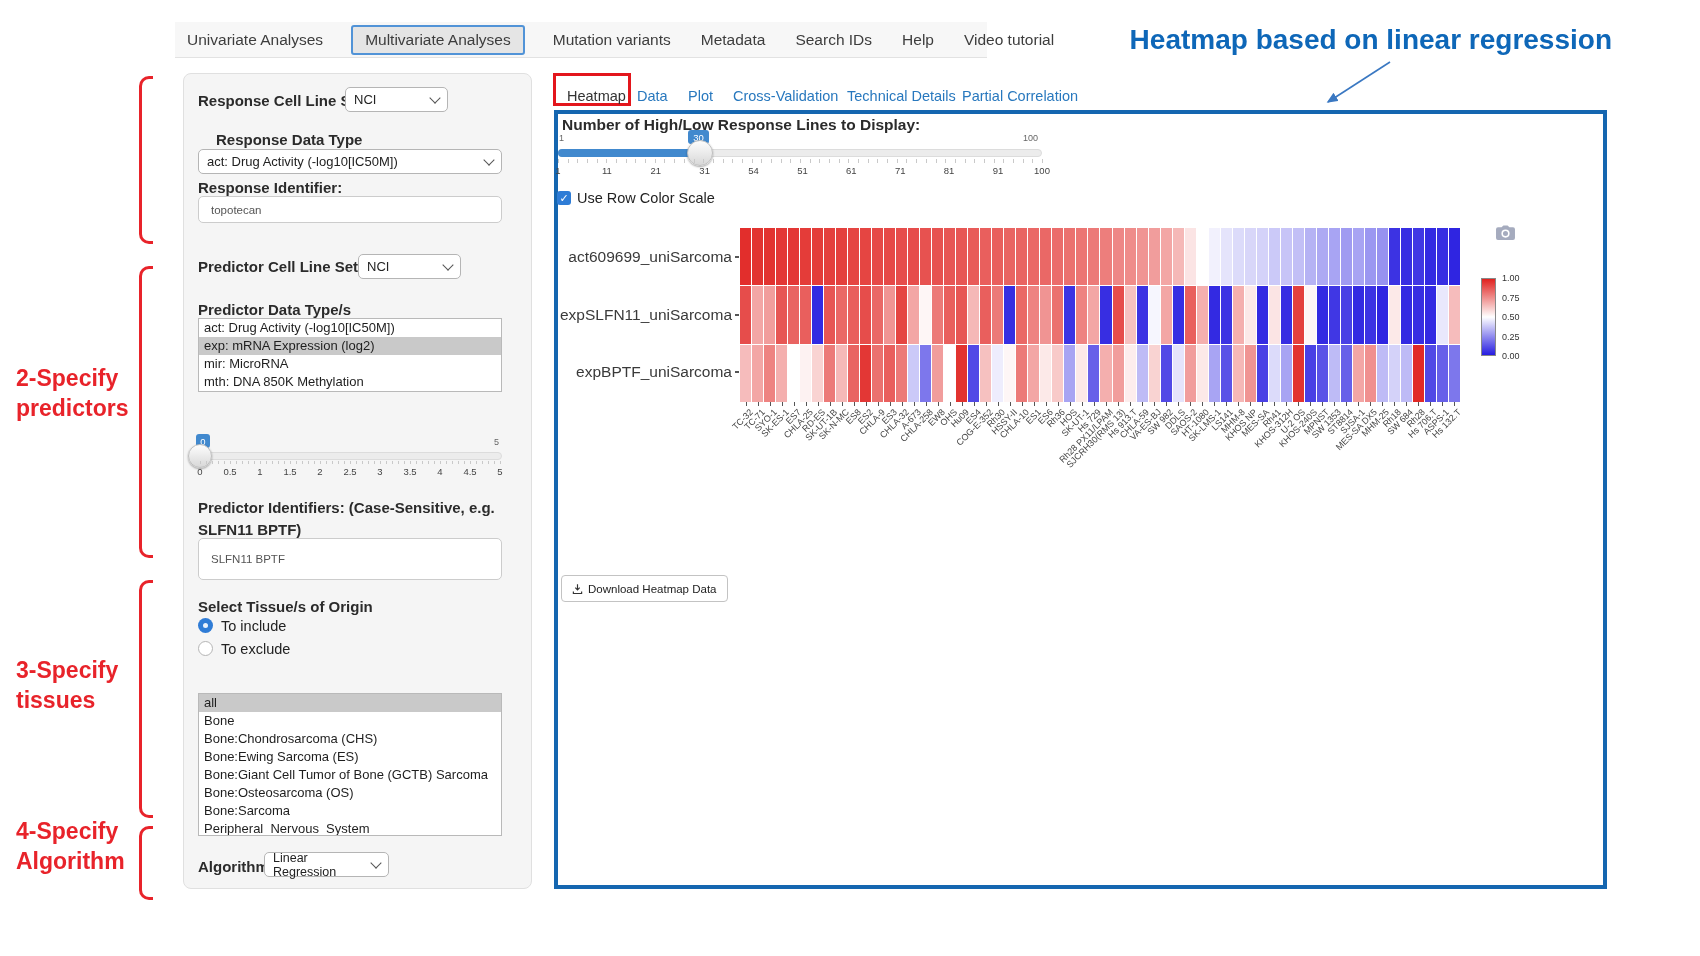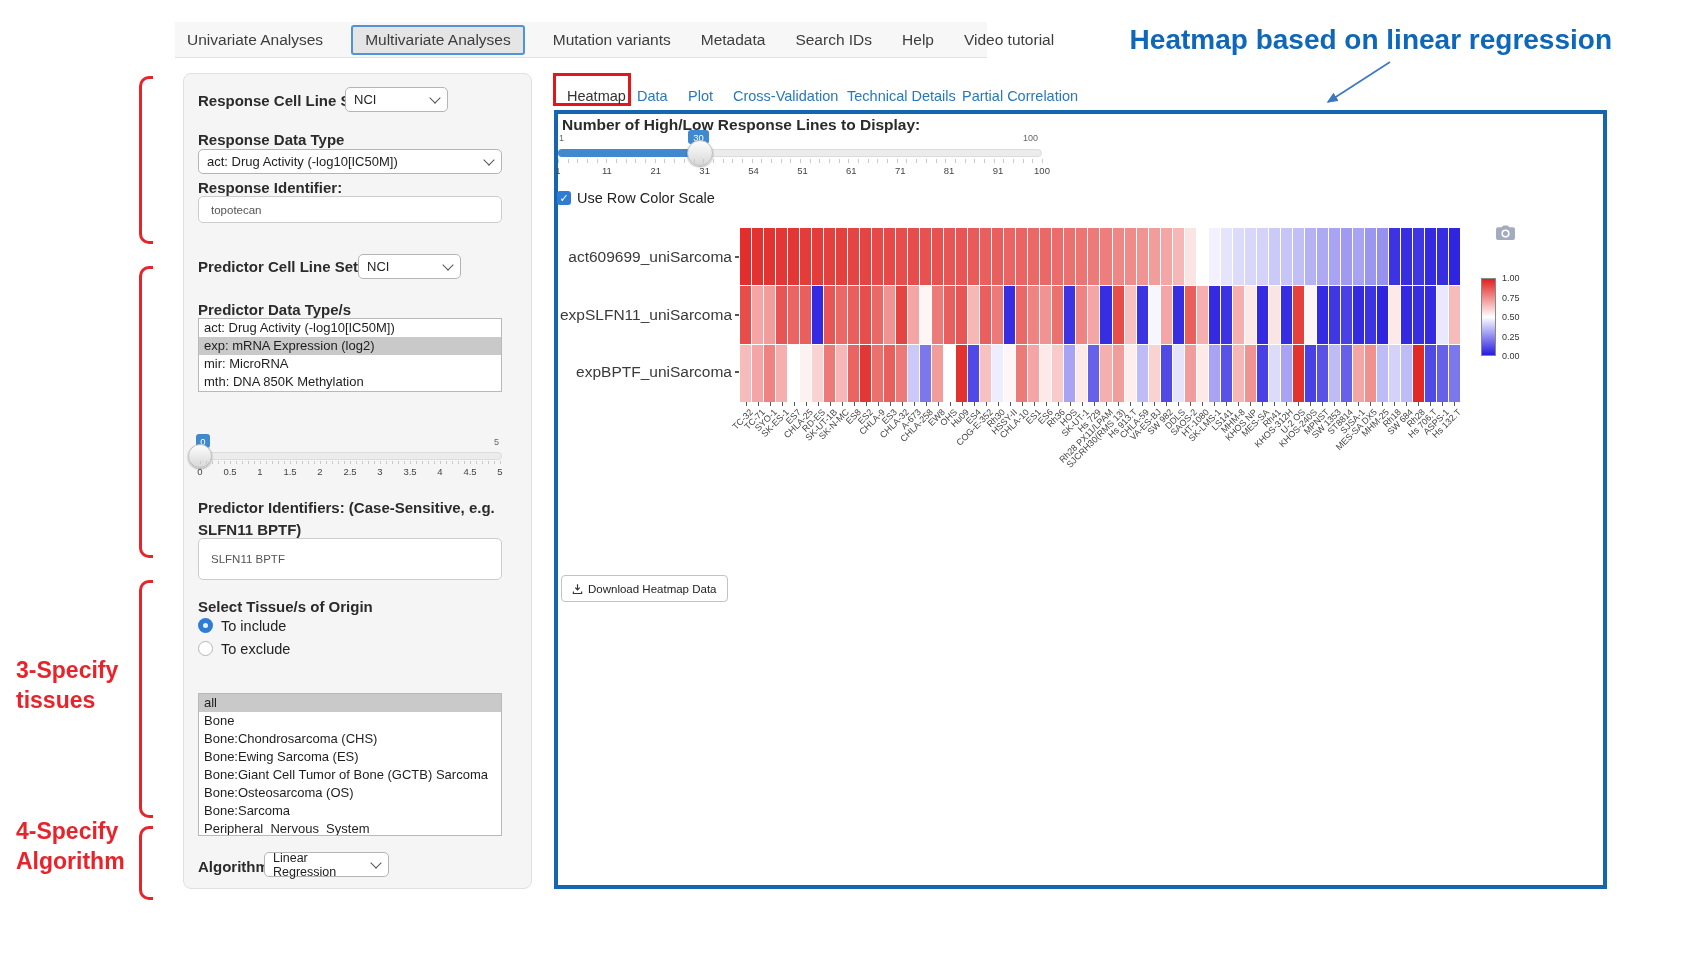--- a/index.html
+++ b/index.html
@@ -109,21 +109,21 @@
   <div id="b4" class="bracket"></div>
 
   <div id="sidebar" class="abs"></div>
 
   <div class="slabel abs" style="left:198px;top:92px">Response Cell Line Set</div>
   <div class="select abs" style="left:345px;top:87px;width:103px;height:25px">
     <span>NCI</span>
     <span class="chev"></span>
   </div>
 
-  <div class="slabel abs" style="left:198px;top:131px">Response Data Type</div>
+  <div class="slabel abs" style="left:216px;top:131px">Response Data Type</div>
   <div class="select abs" style="left:198px;top:149px;width:304px;height:25px">
     <span>act: Drug Activity (-log10[IC50M])</span>
     <span class="chev"></span>
   </div>
 
   <div class="slabel abs" style="left:198px;top:179px">Response Identifier:</div>
   <input class="tinput abs" style="left: 198px; top: 196px; width: 304px; height: 27px;" value="topotecan">
 
   <div class="slabel abs" style="left:198px;top:258px">Predictor Cell Line Set</div>
   <div class="select abs" style="left:358px;top:254px;width:103px;height:25px">
@@ -382,20 +382,24 @@
     </svg>
     <span>Download Heatmap Data</span>
   </div>
 
 <div class="tab active" style="left: 567px;">Heatmap</div>
     <div class="tab" style="left: 637px;">Data</div>
     <div class="tab" style="left: 688px;">Plot</div>
     <div class="tab" style="left: 733px;">Cross-Validation</div>
     <div class="tab" style="left: 847px;">Technical Details</div>
     <div class="tab" style="left: 962px;">Partial Correlation</div>
+    <div class="step" style="top: 363px;">
+      <div>2-Specify</div>
+      <div>predictors</div>
+    </div>
     <div class="step" style="top: 655px;">
       <div>3-Specify</div>
       <div>tissues</div>
     </div>
     <div class="step" style="top: 816px;">
       <div>4-Specify</div>
       <div>Algorithm</div>
     </div>
     <div class="stick abs" style="left: 558px; top: 159px; height: 4px;"></div>
     <div class="stick abs" style="left: 567.68px; top: 159px; height: 4px;"></div>

